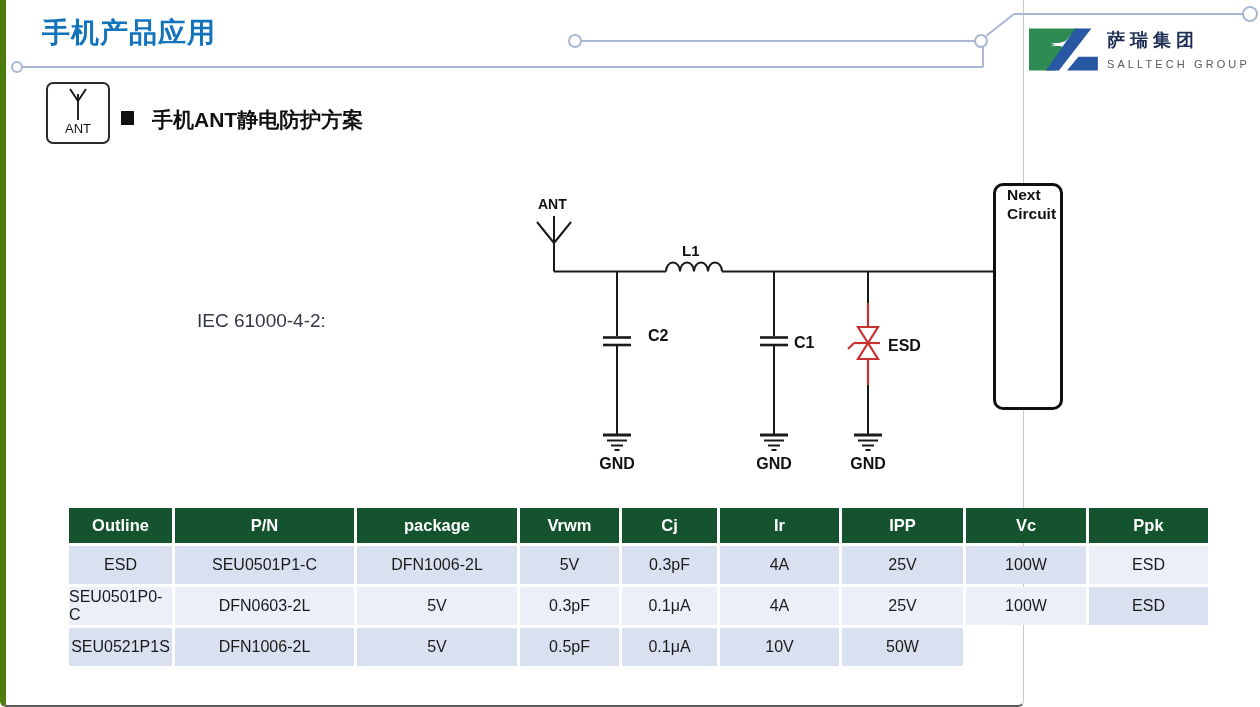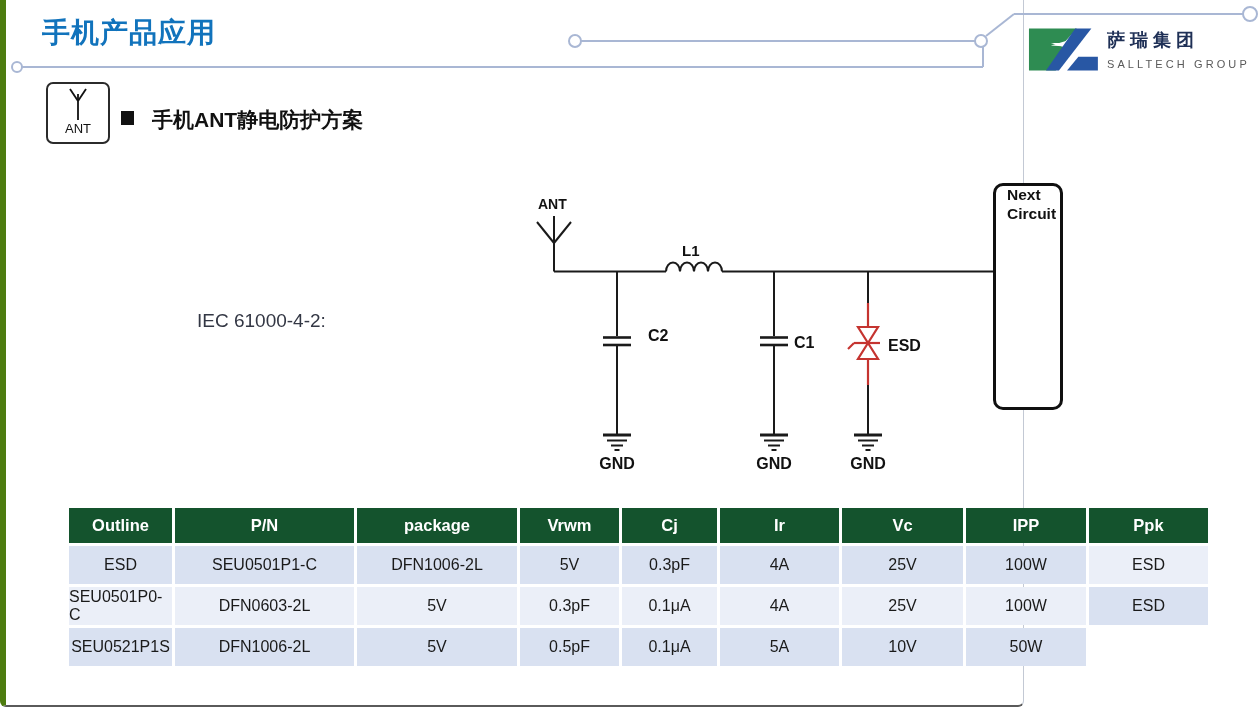--- a/index.html
+++ b/index.html
@@ -174,22 +174,22 @@
     <span>Next Circuit</span>
   </div>
 
   <div class="spec-table">
     <div class="cell th">Outline</div>
     <div class="cell th">P/N</div>
     <div class="cell th">package</div>
     <div class="cell th">Vrwm</div>
     <div class="cell th">Cj</div>
     <div class="cell th">Ir</div>
+    <div class="cell th">IPP</div>
     <div class="cell th">Vc</div>
-    <div class="cell th">IPP</div>
     <div class="cell th">Ppk</div>
 
     <div class="cell row-a">ESD</div>
     <div class="cell row-a">SEU0501P1-C</div>
     <div class="cell row-a">DFN1006-2L</div>
     <div class="cell row-a">5V</div>
     <div class="cell row-a">0.3pF</div>
     <div class="cell row-a">4A</div>
     <div class="cell row-a">25V</div>
     <div class="cell row-a">100W</div>
@@ -203,18 +203,17 @@
     <div class="cell row-b">4A</div>
     <div class="cell row-b">25V</div>
     <div class="cell row-b">100W</div>
 
     <div class="cell row-a">ESD</div>
     <div class="cell row-a">SEU0521P1S</div>
     <div class="cell row-a">DFN1006-2L</div>
     <div class="cell row-a">5V</div>
     <div class="cell row-a">0.5pF</div>
     <div class="cell row-a">0.1μA</div>
-    <div class="cell row-a">5A</div>
     <div class="cell row-a">10V</div>
     <div class="cell row-a">50W</div>
   </div>
 
 </div>
 
 </body></html>

